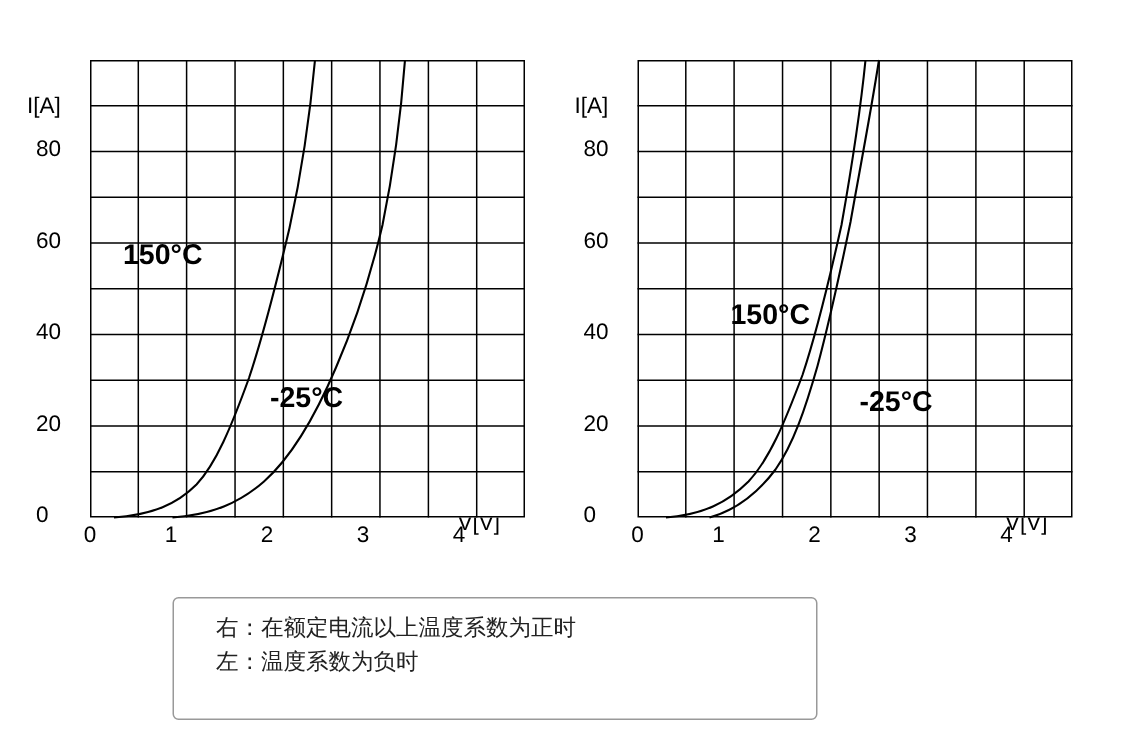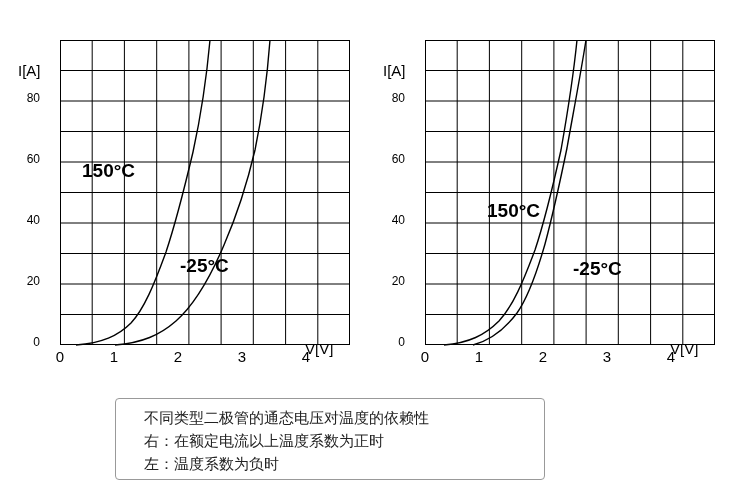--- a/index.html
+++ b/index.html
@@ -54,25 +54,24 @@
   .y-axis-title {
     left: 18px;
     top: 62px;
   }
   .x-axis-title {
     left: 305px;
     top: 340px;
   }
   .tick-y {
     position: absolute;
-    font-size: 12px;
-    color: #000;
-    text-align: right;
+    font-size: 15px;
+    color: #000;
     width: 28px;
-    right: 16px;
+    right: 4px;
   }
   .tick-x {
     position: absolute;
     font-size: 15px;
     color: #000;
     text-align: center;
     width: 20px;
   }
   .y-ticks {
     position: absolute;
@@ -232,18 +231,17 @@
         <path d="M 19,305 C 44,303 60,295 74,281 C 88,266 98,242 110,210 C 120,180 128,146 136,110 C 142,76 148,40 152,0" fill="none" stroke="#000000" stroke-width="1.4"></path>
 
         <path d="M 48,305 C 66,300 80,289 92,273 C 104,256 112,232 120,204 C 128,174 135,142 142,108 C 148,74 155,38 161,0" fill="none" stroke="#000000" stroke-width="1.4"></path>
       </svg>
       <span class="curve-label" style="left:62px; top:160px;">150°C</span>
       <span class="curve-label" style="left:148px; top:218px;">-25°C</span>
     </div>
   </div>
 
   <div class="caption-box">
-    <div class="caption-line">不同类型二极管的通态电压对温度的依赖性</div>
     <div class="caption-line">右：在额定电流以上温度系数为正时</div>
     <div class="caption-line">左：温度系数为负时</div>
   </div>
 
 </div>
 
 </body></html>

